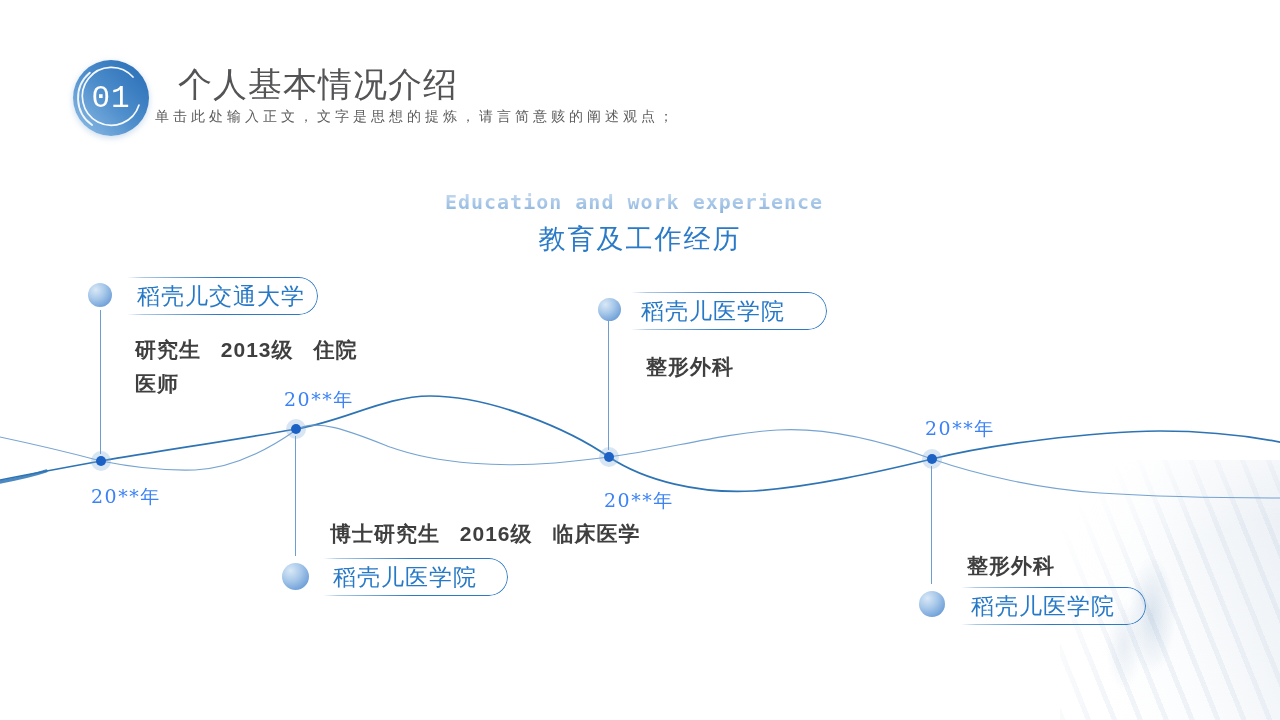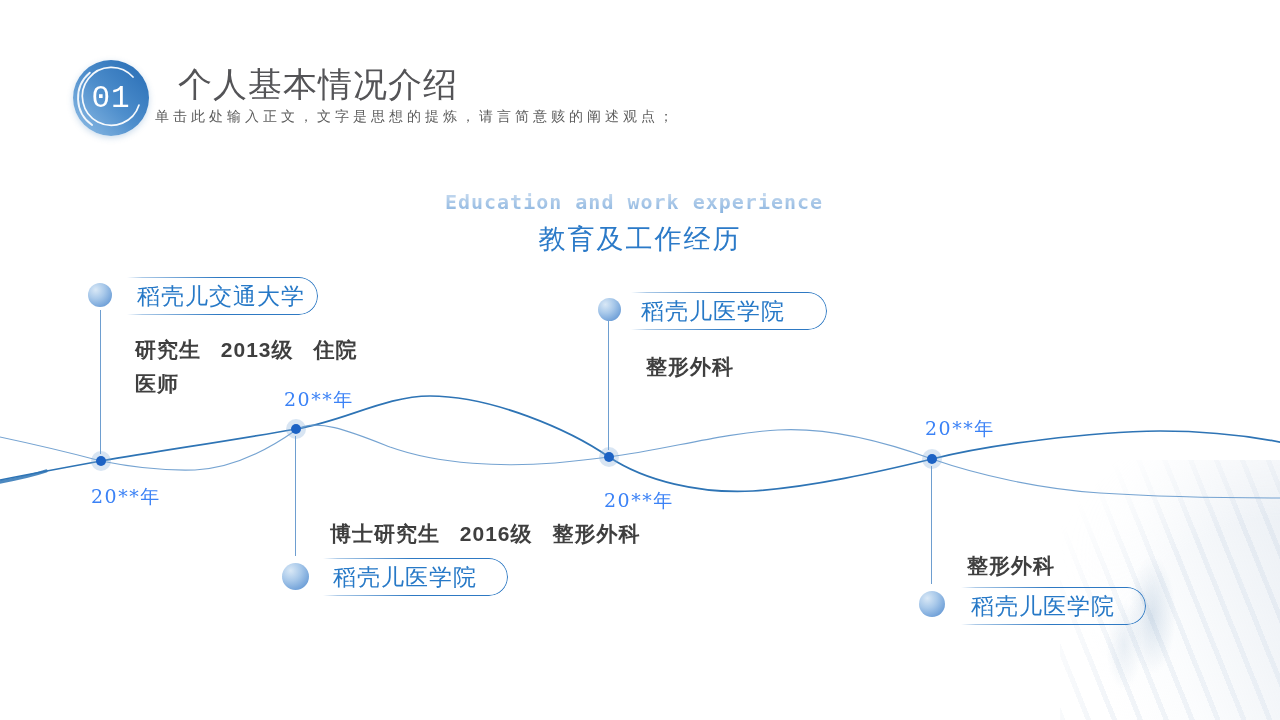--- a/index.html
+++ b/index.html
@@ -148,21 +148,21 @@
 <div class="abs year layer" style="left:91px;top:484px;">20**年</div>
 
 <div class="abs sphere layer" style="left:598px;top:298px;width:23px;height:23px;"></div>
 <div class="abs tag layer" style="left:631px;top:292px;width:196px;">
   <span class="tag-text">稻壳儿医学院</span>
 </div>
 <div class="abs detail layer" style="left:646px;top:350px;width:300px;">整形外科</div>
 <div class="abs year layer" style="left:604px;top:488px;">20**年</div>
 
 <div class="abs year layer" style="left:284px;top:387px;">20**年</div>
-<div class="abs detail layer" style="left:330px;top:517px;width:420px;">博士研究生 2016级 整形外科</div>
+<div class="abs detail layer" style="left:330px;top:517px;width:420px;">博士研究生 2016级 临床医学</div>
 <div class="abs sphere layer" style="left:282px;top:563px;width:27px;height:27px;"></div>
 <div class="abs tag layer" style="left:323px;top:558px;width:185px;">
   <span class="tag-text">稻壳儿医学院</span>
 </div>
 
 <div class="abs year layer" style="left:925px;top:416px;">20**年</div>
 <div class="abs detail layer" style="left:967px;top:549px;width:300px;">整形外科</div>
 <div class="abs sphere layer" style="left:919px;top:591px;width:26px;height:26px;"></div>
 <div class="abs tag layer" style="left:961px;top:587px;width:185px;">
   <span class="tag-text">稻壳儿医学院</span>

